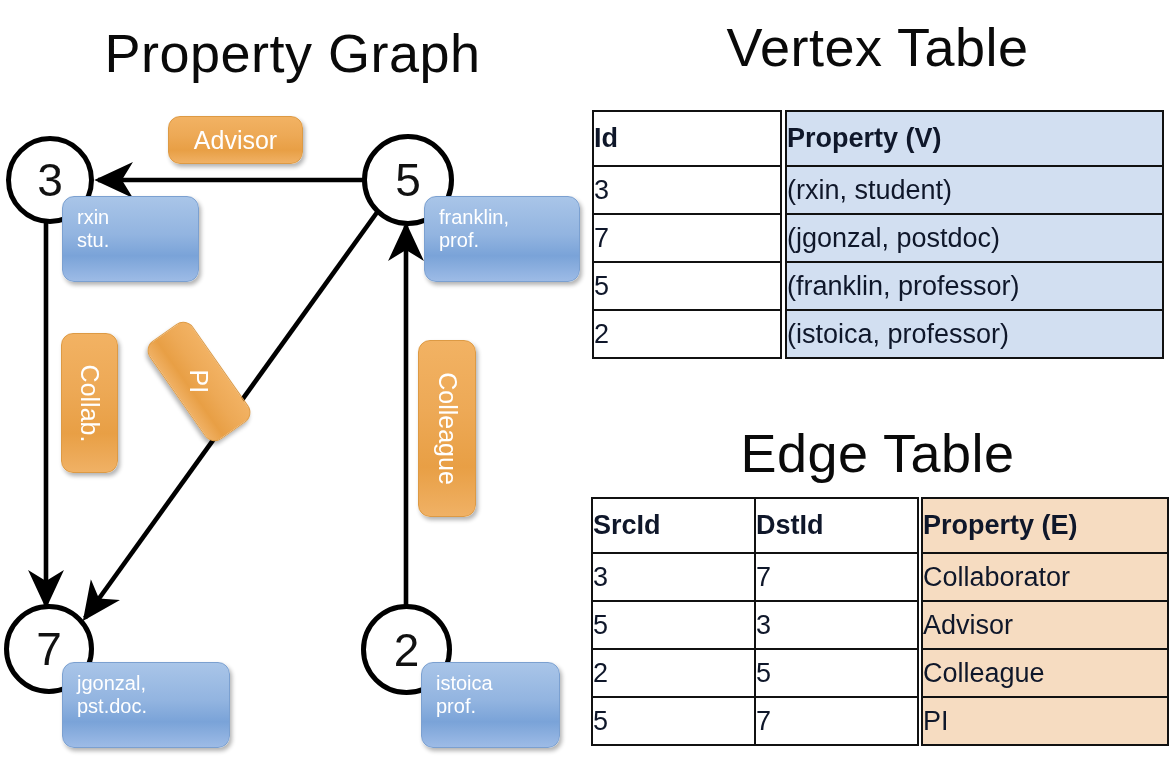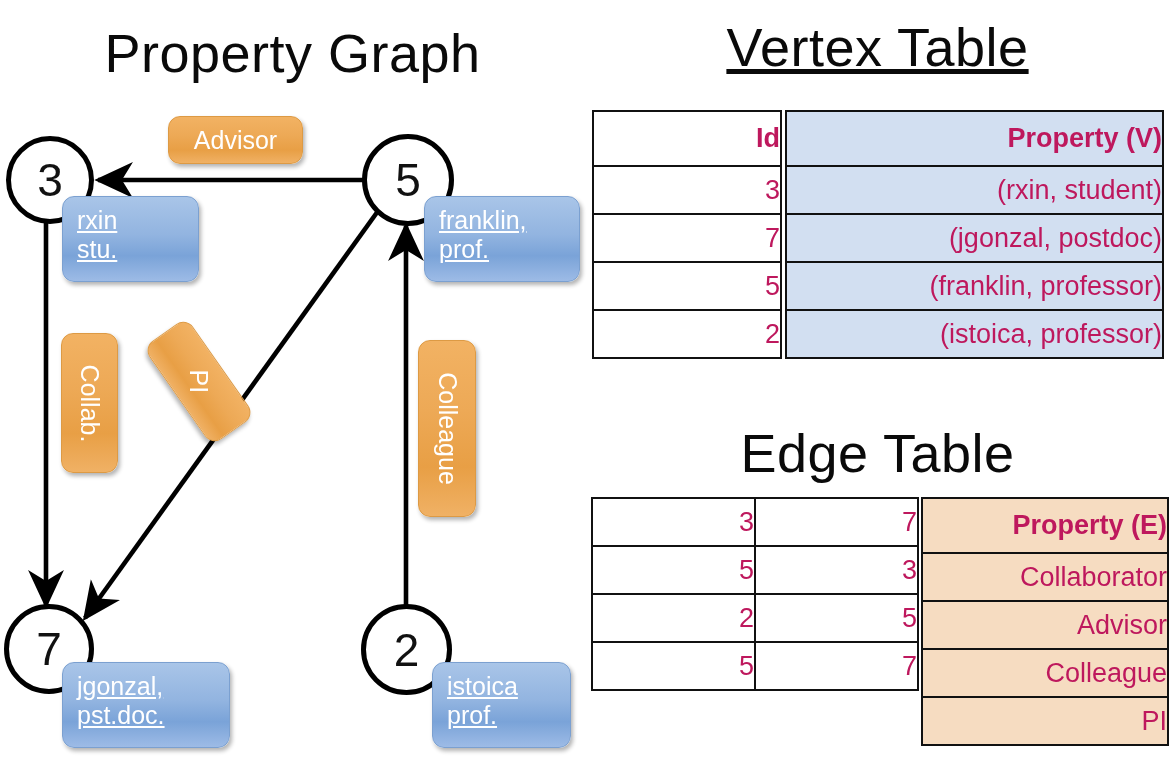--- a/index.html
+++ b/index.html
@@ -19,21 +19,21 @@
     font-family:"Liberation Sans", sans-serif;
     font-weight:300;
     font-size:54px;
     line-height:1;
     letter-spacing:0.5px;
     color:#0a0a0a;
     white-space:nowrap;
     text-align:center;
   }
   #title-property-graph{left:0;top:18px;width:585px;}
-  #title-vertex-table{left:585px;top:12px;width:585px;text-decoration:underline;}
+  #title-vertex-table{left:585px;top:12px;width:585px;}
   #title-edge-table{left:585px;top:402px;width:585px;margin-top:16px;}
 
   
   #graph-panel{position:absolute;left:0;top:0;width:585px;height:760px;}
   #graph-svg{position:absolute;left:0;top:0;width:585px;height:760px;}
 
   .node-circle{
     position:absolute;
     border:5px solid #000;
     border-radius:50%;
@@ -44,29 +44,28 @@
     font-weight:300;
     color:#111;
     z-index:3;
   }
 
   .prop-box{
     position:absolute;
     border-radius:12px;
     box-sizing:border-box;
     color:#ffffff;
-    font-size:25px;
+    font-size:20px;
     line-height:1.17;
     padding:9px 14px;
     z-index:4;
     box-shadow:2px 3px 4px rgba(0,0,0,0.30);
     background:linear-gradient(to bottom,#a9c5e8 0%, #92b4e0 45%, #7aa3d8 70%, #9dbbe6 100%);
     border:1px solid #7ba0d0;
     overflow:hidden;
-    text-decoration:underline;
   }
 
   .edge-label{
     position:absolute;
     border-radius:12px;
     box-sizing:border-box;
     color:#ffffff;
     font-size:25px;
     z-index:5;
     box-shadow:2px 3px 4px rgba(0,0,0,0.30);
@@ -82,24 +81,24 @@
     white-space:nowrap;
   }
   .rot-label{
     background:linear-gradient(to bottom,#f2b263 0%, #eda956 40%, #e89f45 72%, #f0b165 100%);
   }
 
   
   .tbl{position:absolute;border-collapse:collapse;table-layout:fixed;}
   .tbl td,.tbl th{
     border:2.5px solid #111;
-    text-align:right;
+    text-align:left;
     font-weight:400;
     font-size:27px;
-    color:#be185d;
+    color:#0f172a;
     padding:0;
     height:48px;
     box-sizing:border-box;
   }
   .tbl th{font-weight:bold;font-size:27px;height:55px;}
   .cell-white{background:#ffffff;}
   .cell-blue{background:#d2dff1;}
   .cell-orange{background:#f6dcc1;}
 
   #vtable-ids{left:592px;top:102px;width:190px;}
@@ -160,21 +159,21 @@
     <div class="prop-box" style="left:424px;top:188px;width:156px;height:86px;">
       <div>franklin,</div>
       <div>prof.</div>
     </div>
 
     <div class="prop-box" style="left:62px;top:654px;width:168px;height:86px;">
       <div>jgonzal,</div>
       <div>pst.doc.</div>
     </div>
 
-    <div class="prop-box" style="left:421px;top:654px;width:139px;height:86px;margin-left:11px;">
+    <div class="prop-box" style="left:421px;top:654px;width:139px;height:86px;">
       <div>istoica</div>
       <div>prof.</div>
     </div>
 
     <div class="edge-label" style="left:168px;top:108px;width:135px;height:48px;">
       <span>Advisor</span>
     </div>
 
     <div class="edge-label vert-label" style="left:61px;top:325px;width:57px;height:140px;">
       <span>Collab.</span>
@@ -224,20 +223,24 @@
       <td class="cell-blue">(franklin, professor)</td>
     </tr>
     <tr>
       <td class="cell-blue">(istoica, professor)</td>
     </tr>
   </tbody>
     </table>
 
   <table class="tbl" id="etable-src">
     <tbody>
+        <tr>
+      <th class="cell-white" style="width:50%">SrcId</th>
+      <th class="cell-white" style="width:50%">DstId</th>
+    </tr>
     <tr>
       <td class="cell-white">3</td>
       <td class="cell-white">7</td>
     </tr>
     <tr>
       <td class="cell-white">5</td>
       <td class="cell-white">3</td>
     </tr>
     <tr>
       <td class="cell-white">2</td>

